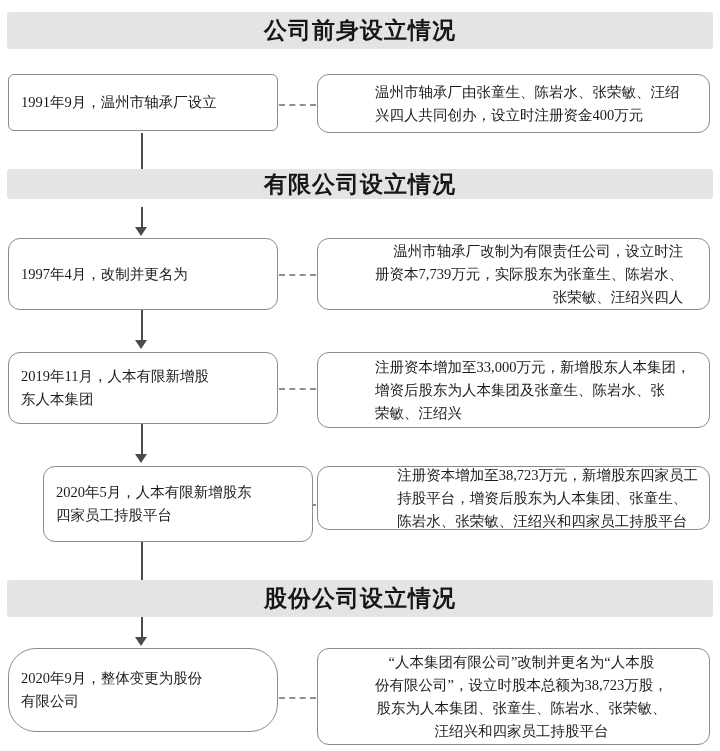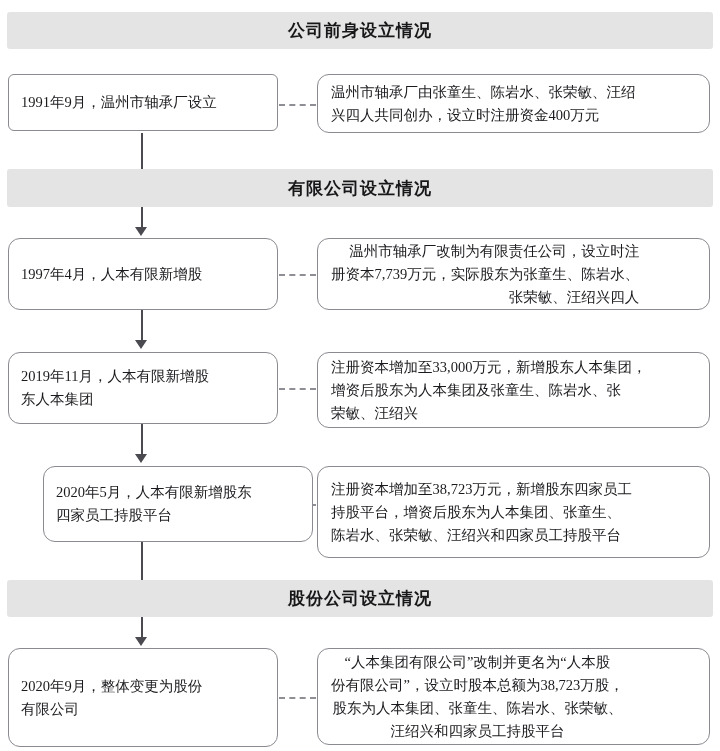--- a/index.html
+++ b/index.html
@@ -16,21 +16,21 @@
   
   .section-bar{
     position:absolute;
     left:7px;width:706px;
     background:#e4e4e4;
     border-radius:3px;
     display:flex;align-items:center;justify-content:center;
     z-index:3;
   }
   .section-bar .section-title{
-    font-size:17px;
+    font-size:23px;
     font-weight:bold;
     letter-spacing:1px;
     color:#17171a;
     font-family:"Liberation Serif","DejaVu Serif",serif;
   }
 
   
   .node{
     position:absolute;
     box-sizing:border-box;
@@ -43,21 +43,21 @@
   .node .node-text{
     display:block;
     padding:0 10px 0 12px;
     font-size:14.5px;
     line-height:23px;
     color:#1b1b1f;
     font-family:"Liberation Serif","DejaVu Serif",serif;
     white-space:pre-line;
   }
   .node.left{left:8px;width:270px;}
-  .node.right{left:317px;width:393px;}
+  .node.right{left:317px;width:393px;padding-left:44px;}
   .node.right .node-text{padding:0 11px 0 13px;}
 
   
   .vline{
     position:absolute;
     left:141px;width:2px;
     background:#4a4a50;
     z-index:2;
   }
   .vline.over{z-index:5;}
@@ -94,29 +94,29 @@
 
   <div class="dash" style="top:104px;"></div>
 
   <div class="node right" style="top:74px;height:59px;">
     <span class="node-text">温州市轴承厂由张童生、陈岩水、张荣敏、汪绍
 兴四人共同创办，设立时注册资金400万元</span>
   </div>
 
   <div class="vline" style="top:133px;height:36px;"></div>
 
-  <div class="section-bar" style="top:169px;height:38px;">
+  <div class="section-bar" style="top:169px;height:30px;">
     <span class="section-title">有限公司设立情况</span>
   </div>
 
   <div class="vline over" style="top:207px;height:22px;"></div>
   <div class="arrowhead" style="top:227px;"></div>
 
   <div class="node left" style="top:238px;height:72px;">
-    <span class="node-text">1997年4月，人本有限新增股</span>
+    <span class="node-text">1997年4月，改制并更名为</span>
   </div>
 
   <div class="dash" style="top:274px;"></div>
 
   <div class="node right" style="top:238px;height:72px;text-align:right;">
     <span class="node-text">温州市轴承厂改制为有限责任公司，设立时注
 册资本7,739万元，实际股东为张童生、陈岩水、
 张荣敏、汪绍兴四人</span>
   </div>
 
@@ -139,36 +139,36 @@
   <div class="vline" style="top:424px;height:32px;"></div>
   <div class="arrowhead" style="top:454px;"></div>
 
   <div class="node left" style="top:466px;height:76px;margin-left:35px;">
     <span class="node-text">2020年5月，人本有限新增股东
 四家员工持股平台</span>
   </div>
 
   <div class="dash" style="top:504px;"></div>
 
-  <div class="node right" style="top:466px;height:92px;">
+  <div class="node right" style="top:466px;height:64px;justify-content:flex-end;">
     <span class="node-text">注册资本增加至38,723万元，新增股东四家员工
 持股平台，增资后股东为人本集团、张童生、
 陈岩水、张荣敏、汪绍兴和四家员工持股平台</span>
   </div>
 
   <div class="vline" style="top:542px;height:38px;"></div>
 
   <div class="section-bar" style="top:580px;height:37px;text-align:right;">
     <span class="section-title">股份公司设立情况</span>
   </div>
 
   <div class="vline over" style="top:617px;height:22px;"></div>
   <div class="arrowhead" style="top:637px;"></div>
 
-  <div class="node left" style="top:648px;height:99px;">
+  <div class="node left" style="top:648px;height:84px;border-radius:28px;">
     <span class="node-text">2020年9月，整体变更为股份
 有限公司</span>
   </div>
 
   <div class="dash" style="top:697px;"></div>
 
   <div class="node right" style="top:648px;height:97px;text-align:center;">
     <span class="node-text">“人本集团有限公司”改制并更名为“人本股
 份有限公司”，设立时股本总额为38,723万股，
 股东为人本集团、张童生、陈岩水、张荣敏、

